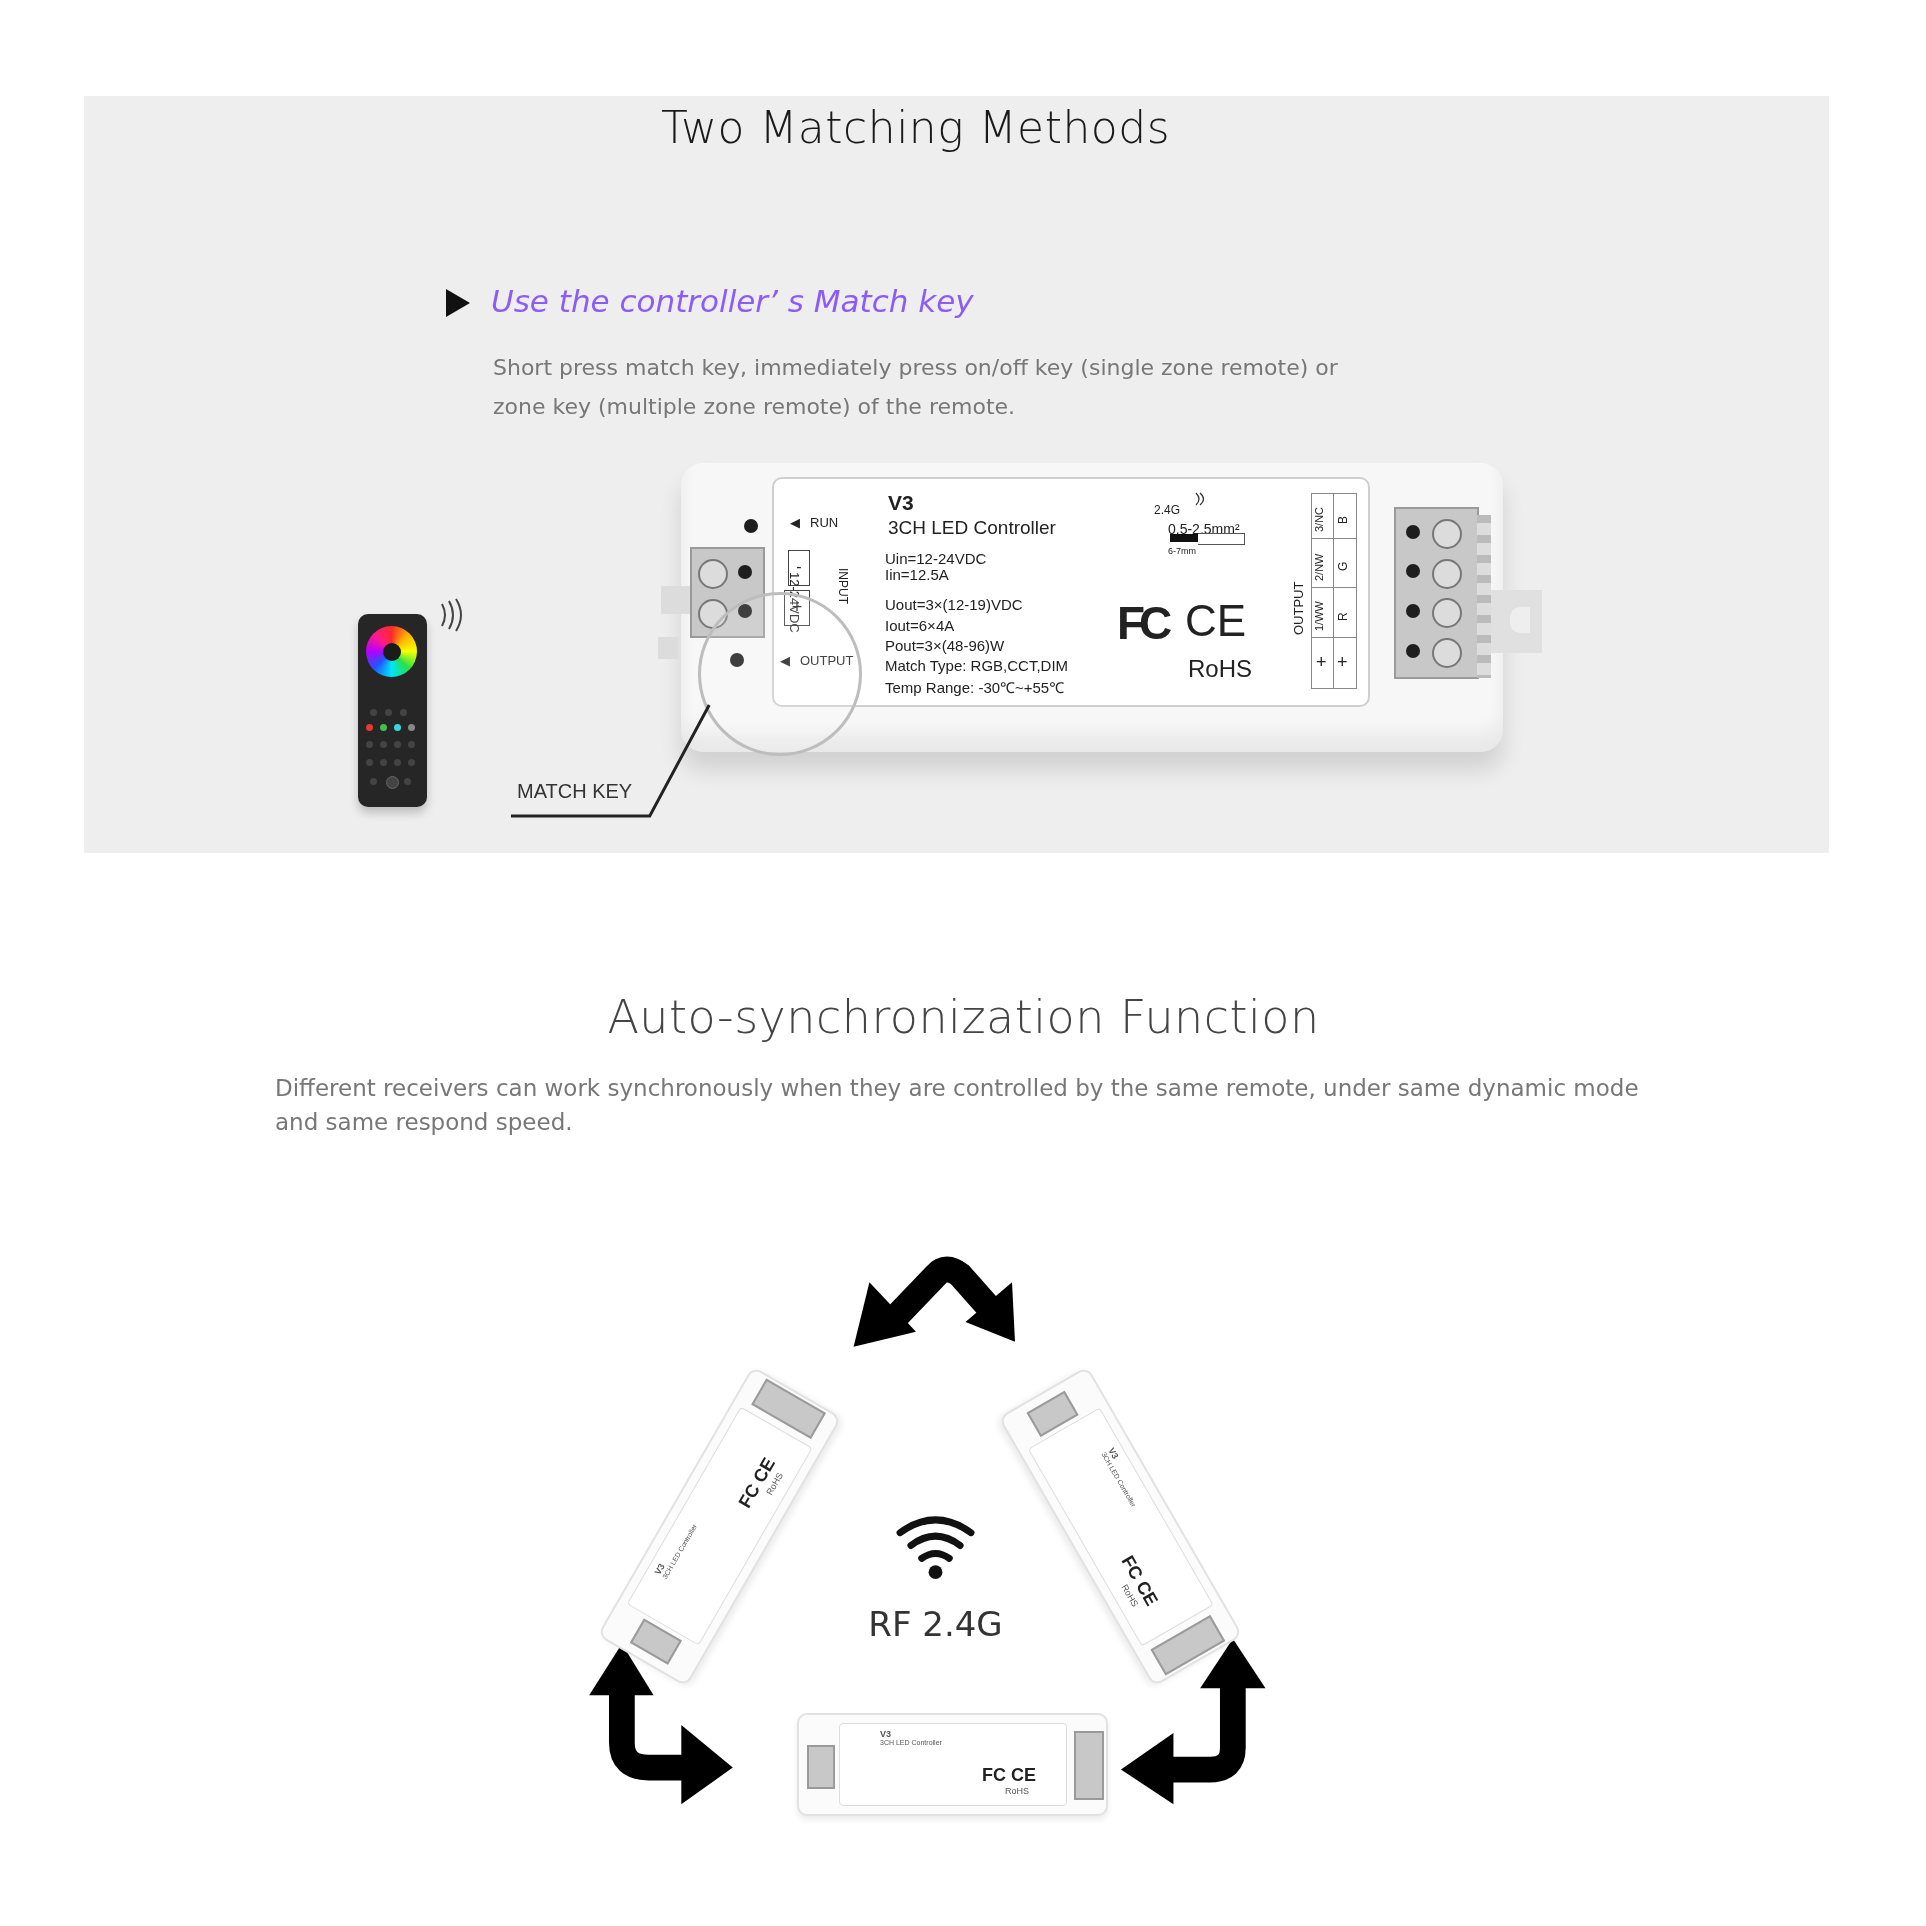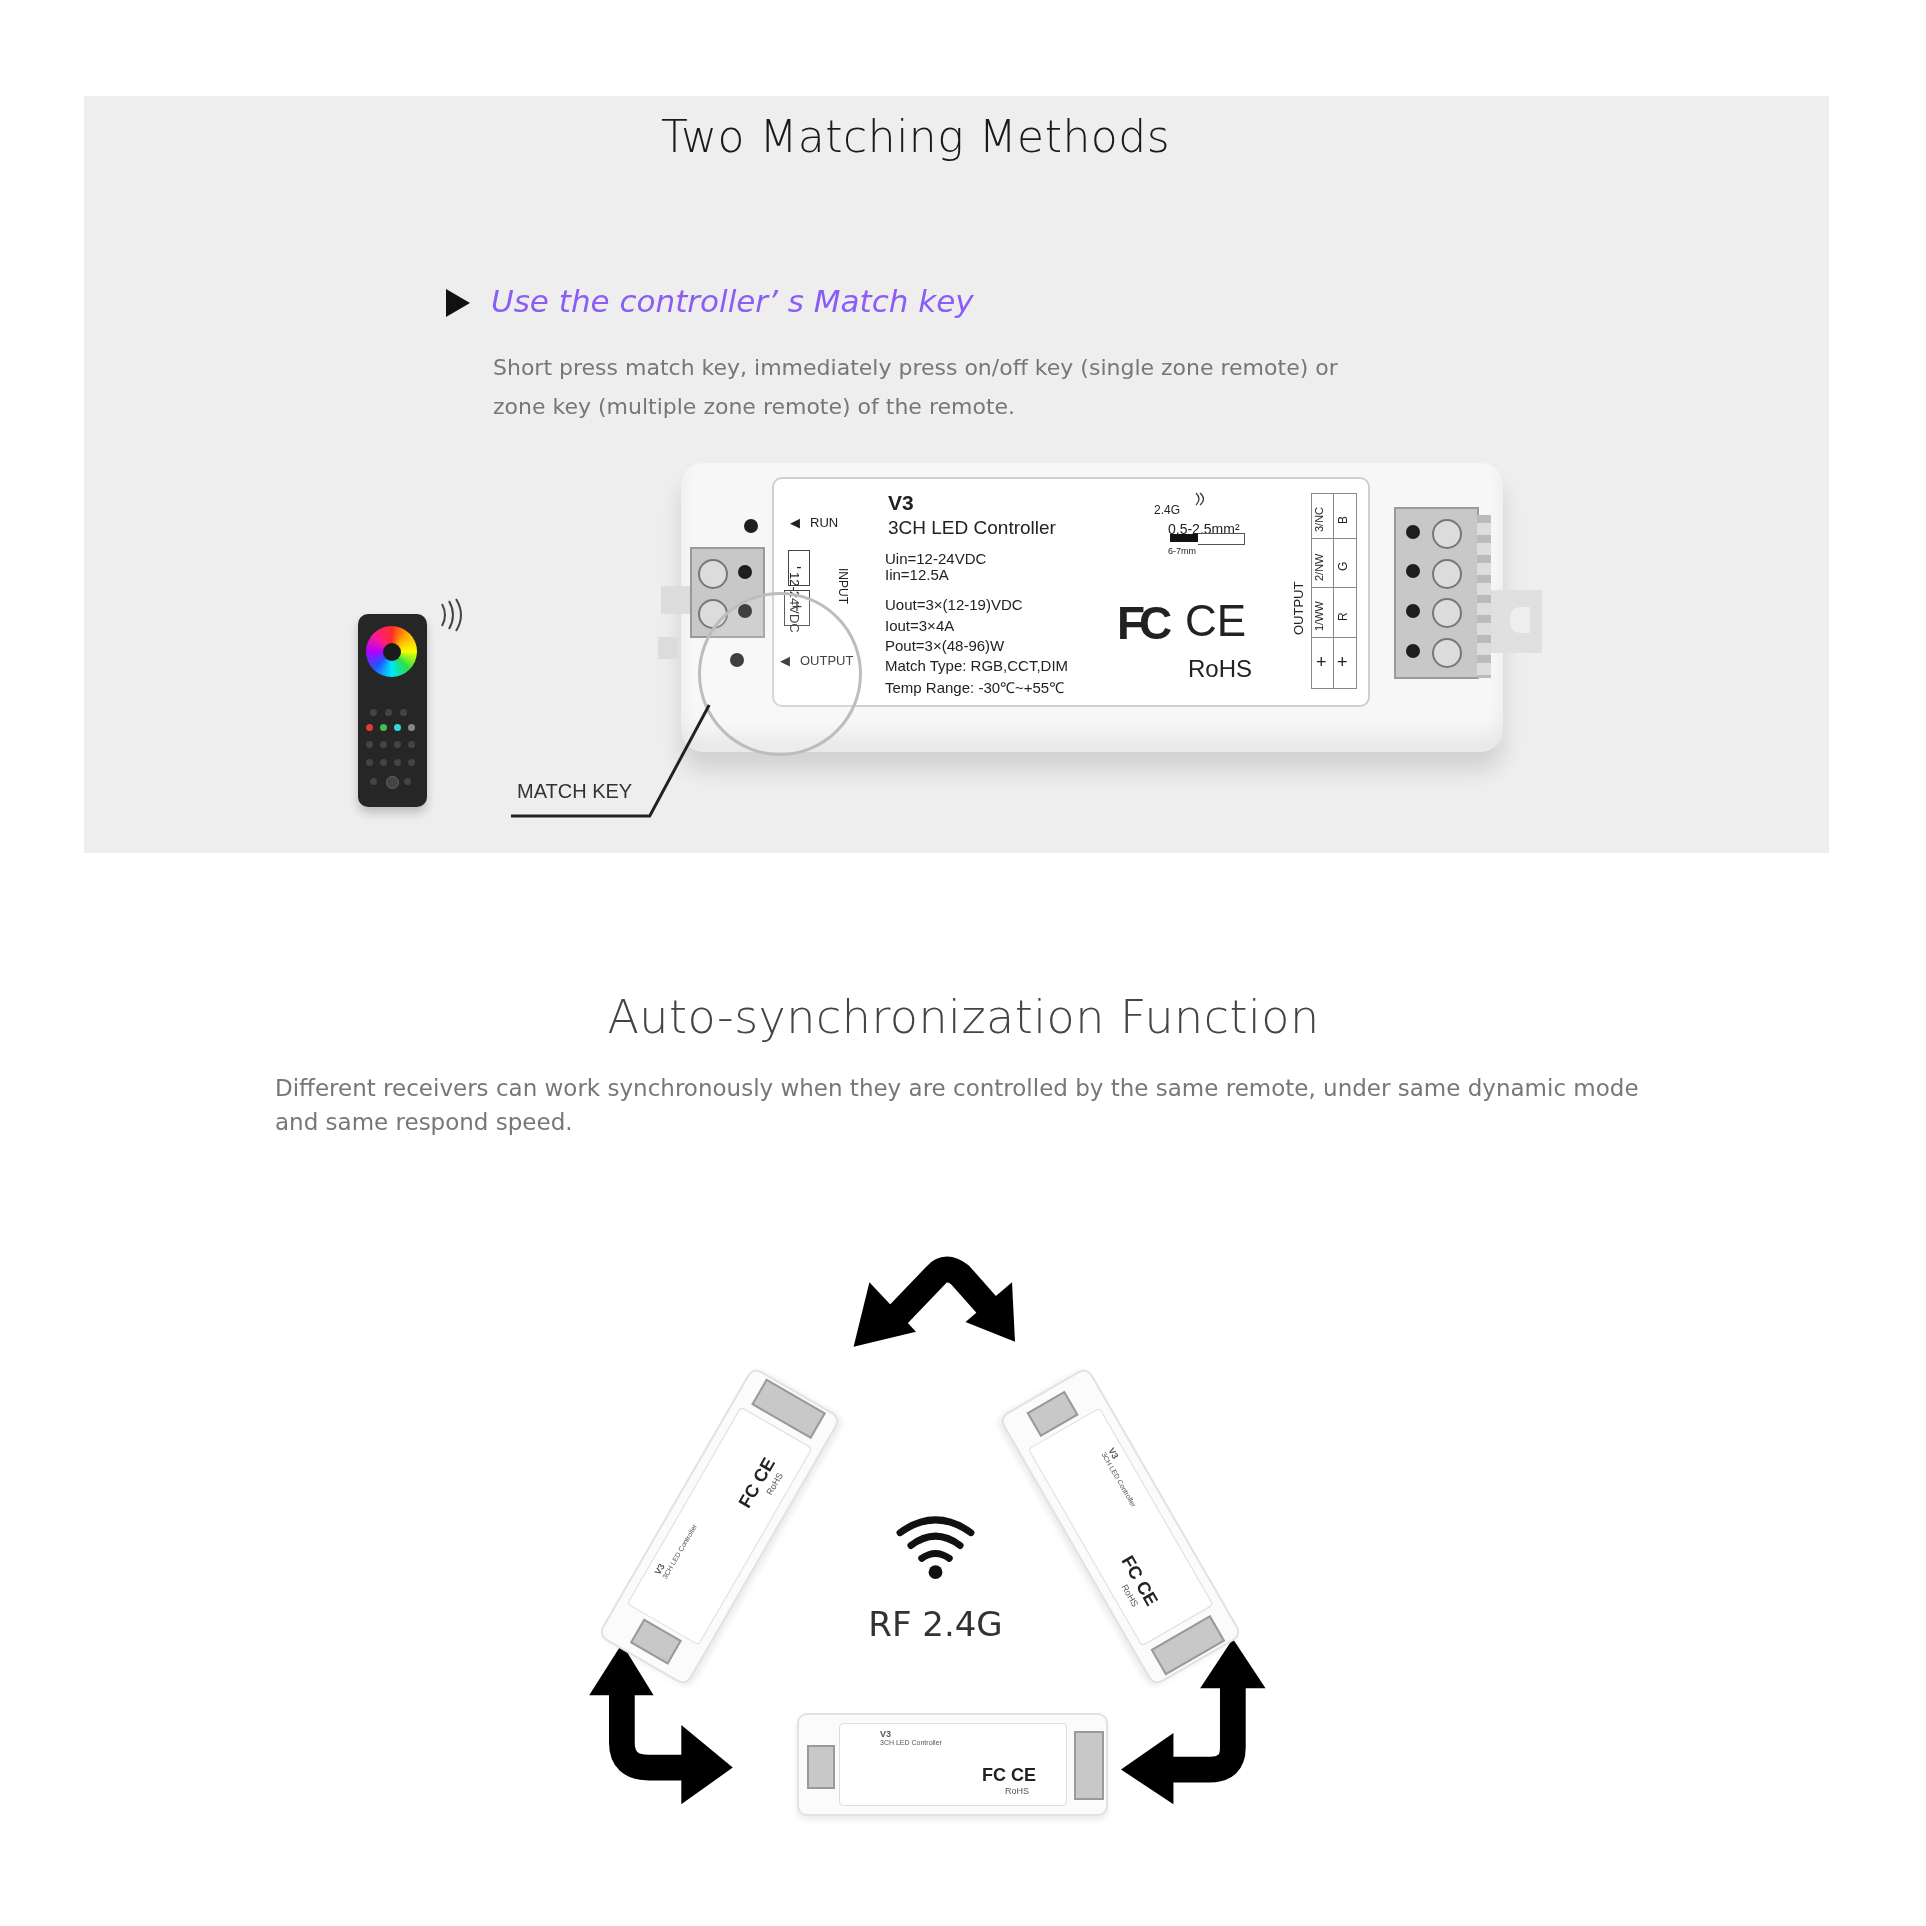--- a/index.html
+++ b/index.html
@@ -1,21 +1,21 @@
 <!DOCTYPE html>
 <html><head>
 <meta charset="utf-8">
 <style>
   html, body { margin: 0; padding: 0; background: #ffffff; }
   body { width: 1927px; height: 1927px; position: relative; overflow: hidden; font-family: "DejaVu Sans", sans-serif; }
   .abs { position: absolute; }
 
   
   .panel { left: 84px; top: 96px; width: 1745px; height: 757px; background: #eeeeee; }
-  .title1 { left: 0; top: 111px; width: 1831px; text-align: center; font-size: 44px; color: #1a1a1a; letter-spacing: 0.5px; font-weight: 300; }
+  .title1 { left: 0; top: 102px; width: 1831px; text-align: center; font-size: 44px; color: #1a1a1a; letter-spacing: 0.5px; font-weight: 300; }
   .method-arrow { left: 446px; top: 289px; width: 0; height: 0; border-top: 14px solid transparent; border-bottom: 14px solid transparent; border-left: 24px solid #111; }
   .method-title { left: 491px; top: 283px; font-size: 31px; color: #8b5cf6; font-style: italic; }
   .method-desc { left: 493px; top: 348px; width: 891px; font-size: 22px; line-height: 39px; color: #777; }
 
   
   .remote { left: 358px; top: 614px; width: 69px; height: 193px; background: #262626; border-radius: 10px; box-shadow: 0 6px 10px rgba(0,0,0,0.2); }
   .wheel { position: absolute; left: 8px; top: 12px; width: 51px; height: 51px; border-radius: 50%;
            background: conic-gradient(#ff2a2a, #ffb300, #f6ff00, #27e04a, #00e5ff, #1f56ff, #b300ff, #ff1a8c, #ff2a2a); }
   .wheel::after { content: ""; position: absolute; left: 17px; top: 17px; width: 18px; height: 18px; border-radius: 50%; background: #1b1b1b; }
   .rbtn { position: absolute; width: 7px; height: 7px; border-radius: 50%; background: #444; }
@@ -124,21 +124,21 @@
   <span class="lbl-txt side-lbl" style="left:28px;top:93px;transform:rotate(90deg);transform-origin:left top;font-size:13px">12-24VDC</span>
   <span class="lbl-txt side-lbl" style="left:76px;top:89px;transform:rotate(90deg);transform-origin:left top;font-size:12px">INPUT</span>
   <span class="lbl-txt side-lbl" style="left:6px;top:174px">◀</span>
   <span class="lbl-txt side-lbl" style="left:26px;top:174px">OUTPUT</span>
 
   <span class="lbl-txt v3">V3</span>
   <span class="lbl-txt model">3CH LED Controller</span>
   <span class="lbl-txt spec" style="top:71px">Uin=12-24VDC</span>
   <span class="lbl-txt spec" style="top:87px">Iin=12.5A</span>
   <span class="lbl-txt spec" style="top:117px">Uout=3×(12-19)VDC</span>
-  <span class="lbl-txt spec" style="top:138px">Iout=3×4A</span>
+  <span class="lbl-txt spec" style="top:138px">Iout=6×4A</span>
   <span class="lbl-txt spec" style="top:158px">Pout=3×(48-96)W</span>
   <span class="lbl-txt spec" style="top:178px">Match Type: RGB,CCT,DIM</span>
   <span class="lbl-txt spec" style="top:198px">Temp Range: -30℃~+55℃</span>
 
   <span class="lbl-txt" style="left:380px;top:24px;font-size:12px">2.4G</span>
   <svg class="abs" style="left:420px;top:12px" width="16" height="16" viewBox="0 0 16 16">
       <path d="M2 14 Q8 8 2 2 M6 14 Q13 8 6 2" stroke="#333" stroke-width="1.2" fill="none"></path>
     </svg>
   <span class="lbl-txt" style="left:394px;top:42px;font-size:14px">0.5-2.5mm²</span>
   <div class="abs" style="left:396px;top:55px;width:28px;height:8px;background:#111"></div>

